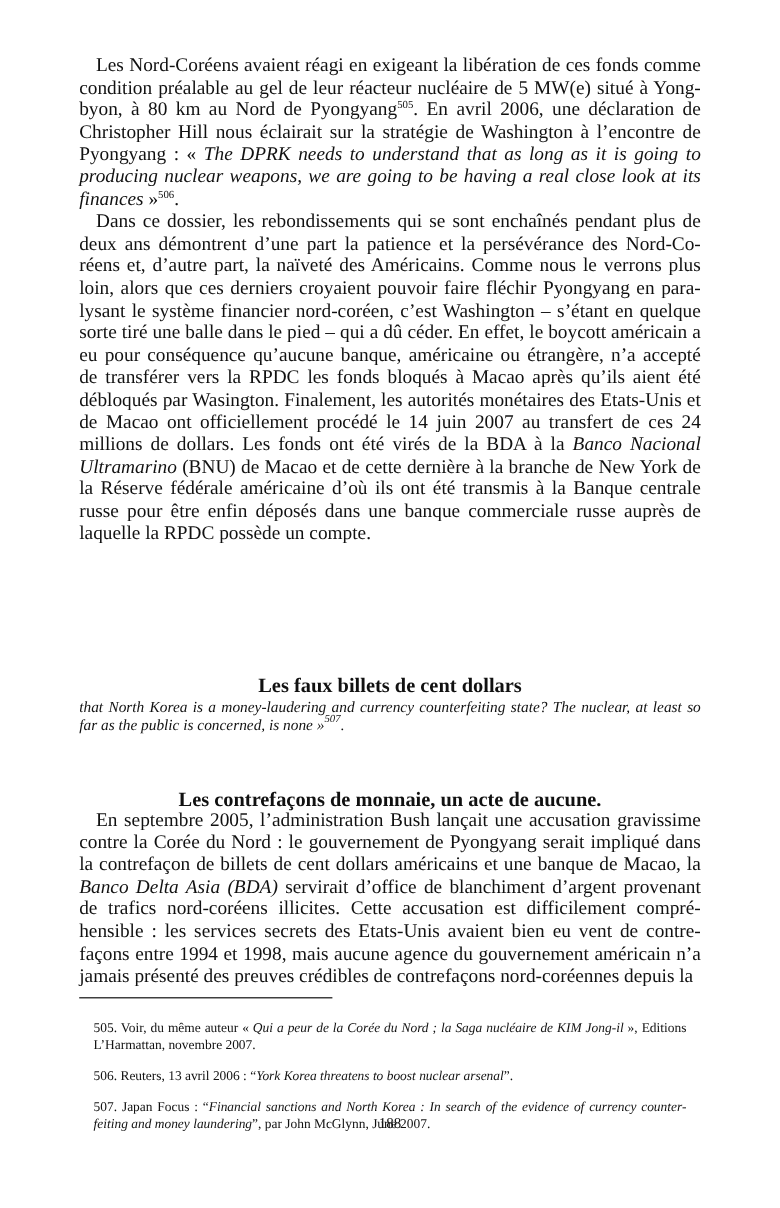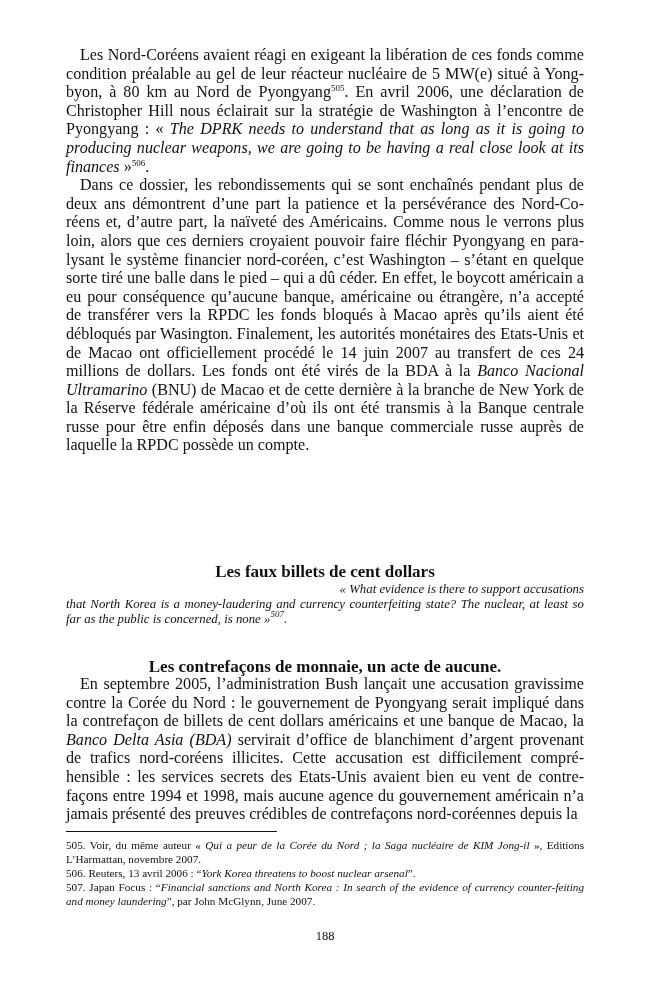--- a/index.html
+++ b/index.html
@@ -12,37 +12,37 @@
   .h { font-weight: bold; text-align: center; font-size: 17px; line-height: 19px; margin: 0; }
   .h1 { position: absolute; top: 516px; left: 0; width: 100%; }
   .epigraph { position: absolute; top: 536px; left: 0; width: 100%; font-style: italic;
               font-size: 12.8px; line-height: 15px; text-align: justify; margin: 0; }
   .epigraph .first { display: block; text-align: right; }
   .h2 { position: absolute; top: 611px; left: 0; width: 100%; }
   .sect2 { position: absolute; top: 629px; left: 0; width: 100%; }
   .rule { position: absolute; left: 66px; top: 831px; width: 211px; border-top: 1px solid #111; }
   .footnotes { position: absolute; left: 66px; top: 838px; width: 518px; font-size: 11.2px; line-height: 14px;
                text-align: justify; }
-  .fn { margin: 0; }
+  .fn { margin: 12px; }
   .pagenum { position: absolute; top: 929px; left: 0; width: 650px; text-align: center; font-size: 12.5px; }
   i { font-style: italic; }
 </style>
 </head>
 <body>
 
 <div class="page">
   <div class="body-text">
     <p class="para">Les Nord-Coréens avaient réagi en exigeant la libération de ces fonds comme condition préalable au gel de leur réacteur nucléaire de 5 MW(e) situé à Yong-byon, à 80 km au Nord de Pyongyang<sup>505</sup>. En avril 2006, une déclaration de Christopher Hill nous éclairait sur la stratégie de Washington à l’encontre de Pyongyang : « <i>The DPRK needs to understand that as long as it is going to producing nuclear weapons, we are going to be having a real close look at its finances</i> »<sup>506</sup>.</p>
     <p class="para">Dans ce dossier, les rebondissements qui se sont enchaînés pendant plus de deux ans démontrent d’une part la patience et la persévérance des Nord-Co-réens et, d’autre part, la naïveté des Américains. Comme nous le verrons plus loin, alors que ces derniers croyaient pouvoir faire fléchir Pyongyang en para-lysant le système financier nord-coréen, c’est Washington – s’étant en quelque sorte tiré une balle dans le pied – qui a dû céder. En effet, le boycott américain a eu pour conséquence qu’aucune banque, américaine ou étrangère, n’a accepté de transférer vers la RPDC les fonds bloqués à Macao après qu’ils aient été débloqués par Wasington. Finalement, les autorités monétaires des Etats-Unis et de Macao ont officiellement procédé le 14 juin 2007 au transfert de ces 24 millions de dollars. Les fonds ont été virés de la BDA à la <i>Banco Nacional Ultramarino</i> (BNU) de Macao et de cette dernière à la branche de New York de la Réserve fédérale américaine d’où ils ont été transmis à la Banque centrale russe pour être enfin déposés dans une banque commerciale russe auprès de laquelle la RPDC possède un compte.</p>
   </div>
 
   <h2 class="h h1">Les faux billets de cent dollars</h2>
 
   <p class="epigraph">
-    <span class="first">« What evidence is there to support accusations</span><span>that North Korea is a money-laudering and currency counterfeiting state? The nuclear, at least so far as the public is concerned, is none »</span><sup>507</sup><span>.</span>
+    <span>that North Korea is a money-laudering and currency counterfeiting state? The nuclear, at least so far as the public is concerned, is none »</span><sup>507</sup><span>.</span>
   </p>
 
   <h2 class="h h2">Les contrefaçons de monnaie, un acte de aucune.</h2>
 
   <div class="body-text sect2">
     <p class="para">En septembre 2005, l’administration Bush lançait une accusation gravissime contre la Corée du Nord : le gouvernement de Pyongyang serait impliqué dans la contrefaçon de billets de cent dollars américains et une banque de Macao, la <i>Banco Delta Asia (BDA)</i> servirait d’office de blanchiment d’argent provenant de trafics nord-coréens illicites. Cette accusation est difficilement compré-hensible : les services secrets des Etats-Unis avaient bien eu vent de contre-façons entre 1994 et 1998, mais aucune agence du gouvernement américain n’a jamais présenté des preuves crédibles de contrefaçons nord-coréennes depuis la</p>
   </div>
 </div>
 
 <div class="rule"></div>

